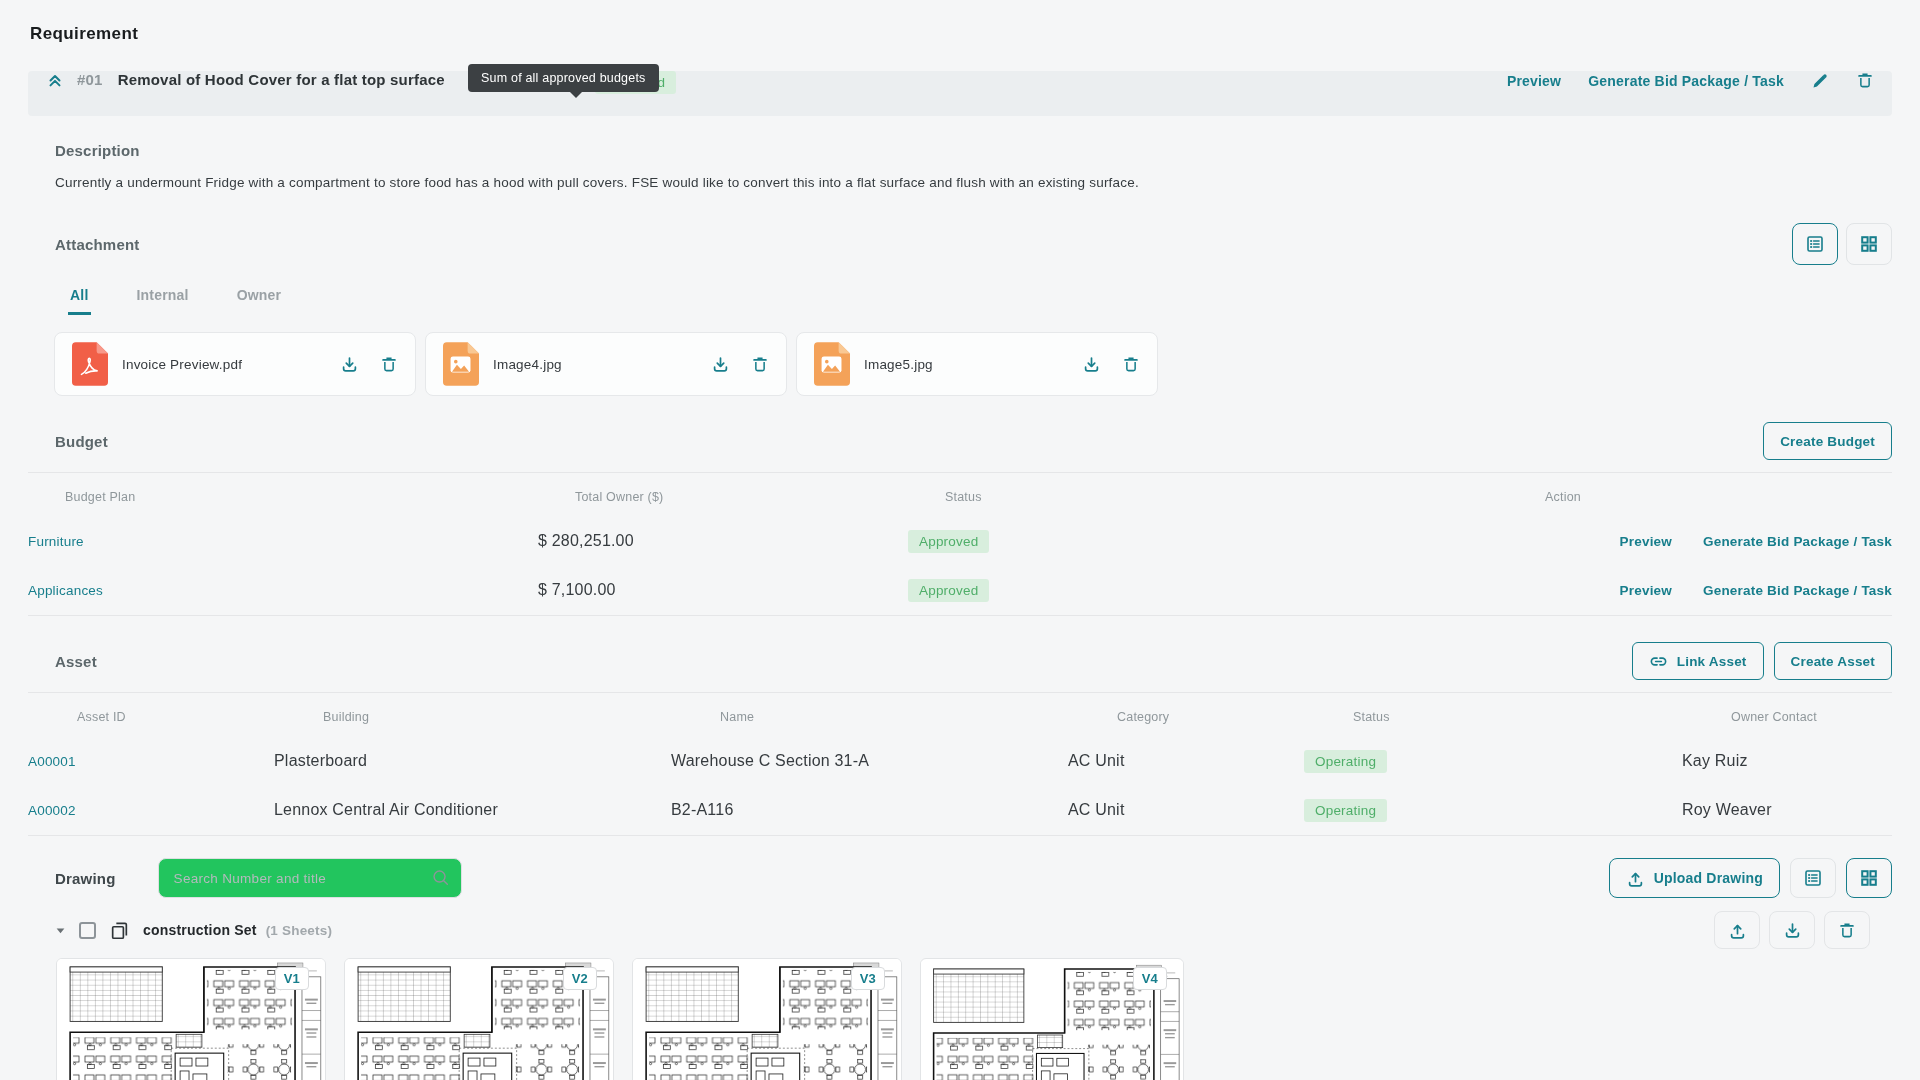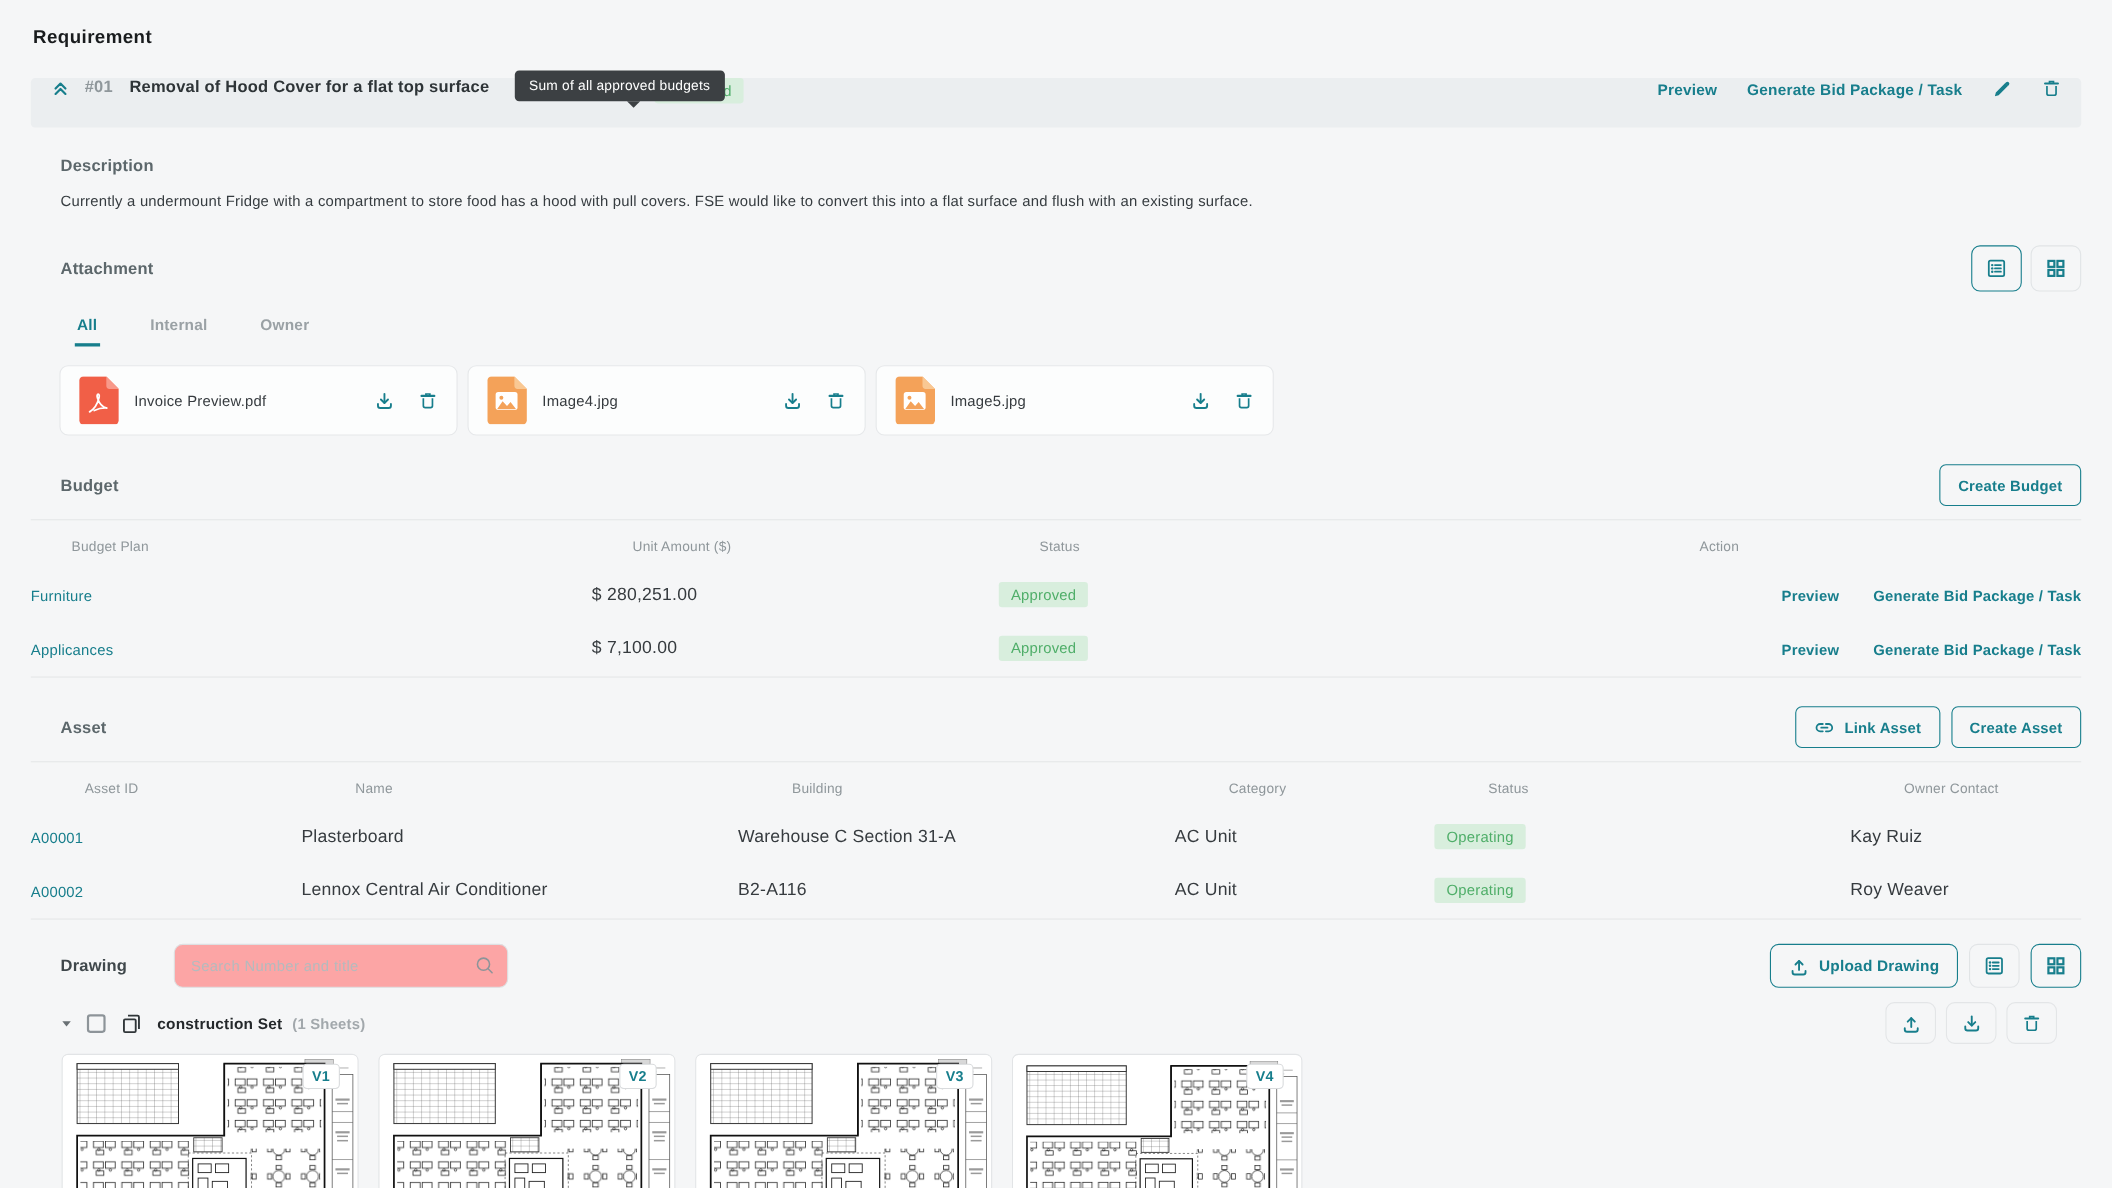--- a/index.html
+++ b/index.html
@@ -75,21 +75,21 @@
   .cell { font-size:16px; color:#363b3f; }
   .cell-link { font-size:13.5px; color:#177E8C; cursor:pointer; }
   .cell-actions { display:flex; justify-content:flex-end; gap:31px; }
   .cell-actions .link-bold { font-size:13.5px; }
   .badge-cell { justify-self:start; }
 
   
   .drawing-header { display:flex; align-items:center; margin-top:22px; }
   .search-box { position:relative; margin-left:42px; }
   .search-box input { width:304px; height:40px; border:1px solid #dde0e2; border-radius:8px;
-    background:#fca5a5; padding:0 42px 0 15px; font-size:13.5px; color:#454b4f; font-family:inherit; outline:none; }
+    background:#22c55e; padding:0 42px 0 15px; font-size:13.5px; color:#454b4f; font-family:inherit; outline:none; }
   .search-box input::placeholder { color:#b4babd; letter-spacing:.3px; }
   .search-icon { position:absolute; right:12px; top:10px; }
 
   .set-row { display:flex; align-items:center; margin:13px 0 0 27px; gap:13px; }
   .checkbox { width:17px; height:17px; border:2px solid #8d9499; border-radius:3px; background:transparent; cursor:pointer; }
   .set-name { font-weight:700; font-size:14px; color:#24282b; }
   .set-count { color:#a2a8ac; font-size:13.5px; font-weight:600; margin-left:-4px; }
   .set-actions { margin-left:auto; display:flex; gap:9px; margin-right:22px; }
   .icon-btn { width:46px; height:38px; border:1px solid #e3e5e7; border-radius:8px;
     display:flex; align-items:center; justify-content:center; background:transparent; cursor:pointer; }
@@ -354,21 +354,21 @@
     <div class="header-buttons">
       <button class="btn-outline">
         <span>Create Budget</span>
       </button>
     </div>
   </div>
 
   <div class="table bordered-bottom">
     <div class="budget-grid">
       <div class="th">Budget Plan</div>
-      <div class="th">Unit Amount ($)</div>
+      <div class="th">Total Owner ($)</div>
       <div class="th">Status</div>
       <div class="th">Action</div>
     </div>
     <div class="budget-grid trow">
       <div class="cell-link">Furniture</div>
       <div class="cell">$ 280,251.00</div>
       <div class="badge-cell"><span class="badge">Approved</span></div>
       <div class="cell-actions">
         <span class="link-bold">Preview</span>
         <span class="link-bold">Generate Bid Package / Task</span>
@@ -398,22 +398,22 @@
       </button>
       <button class="btn-outline">
         <span>Create Asset</span>
       </button>
     </div>
   </div>
 
   <div class="table bordered-bottom">
     <div class="asset-grid">
       <div class="th">Asset ID</div>
+      <div class="th">Building</div>
       <div class="th">Name</div>
-      <div class="th">Building</div>
       <div class="th">Category</div>
       <div class="th">Status</div>
       <div class="th">Owner Contact</div>
     </div>
     <div class="asset-grid trow">
       <div class="cell-link">A00001</div>
       <div class="cell">Plasterboard</div>
       <div class="cell">Warehouse C Section 31-A</div>
       <div class="cell">AC Unit</div>
       <div class="badge-cell"><span class="badge">Operating</span></div>

